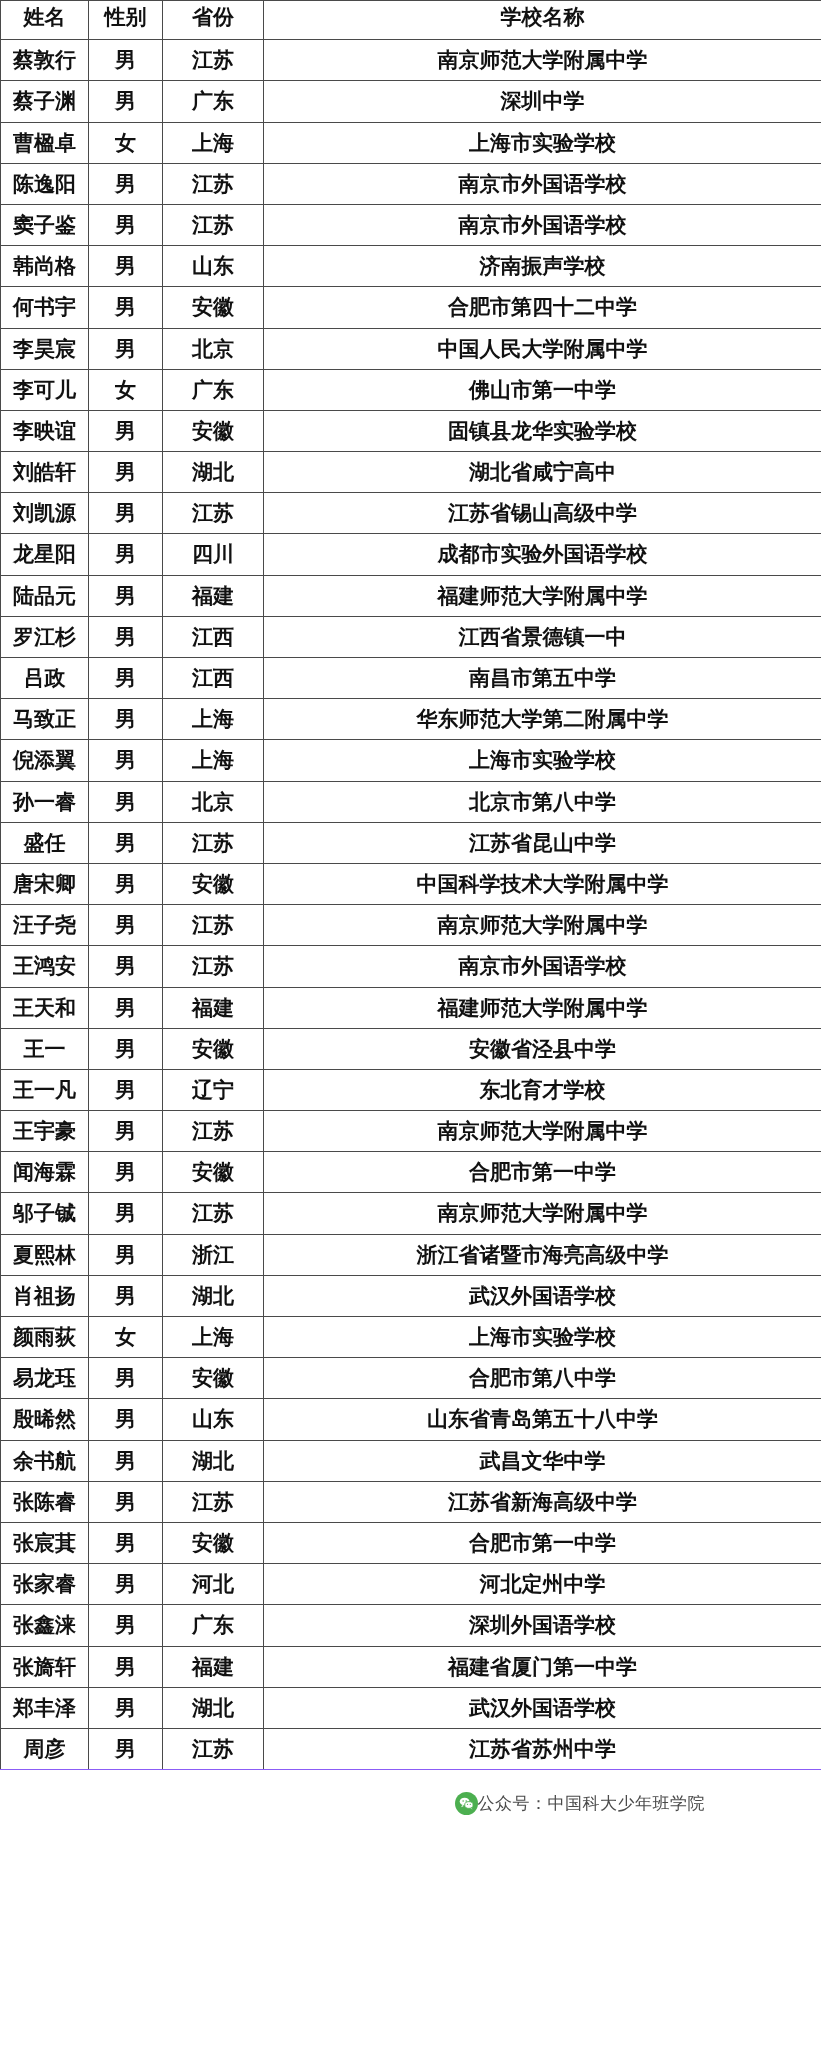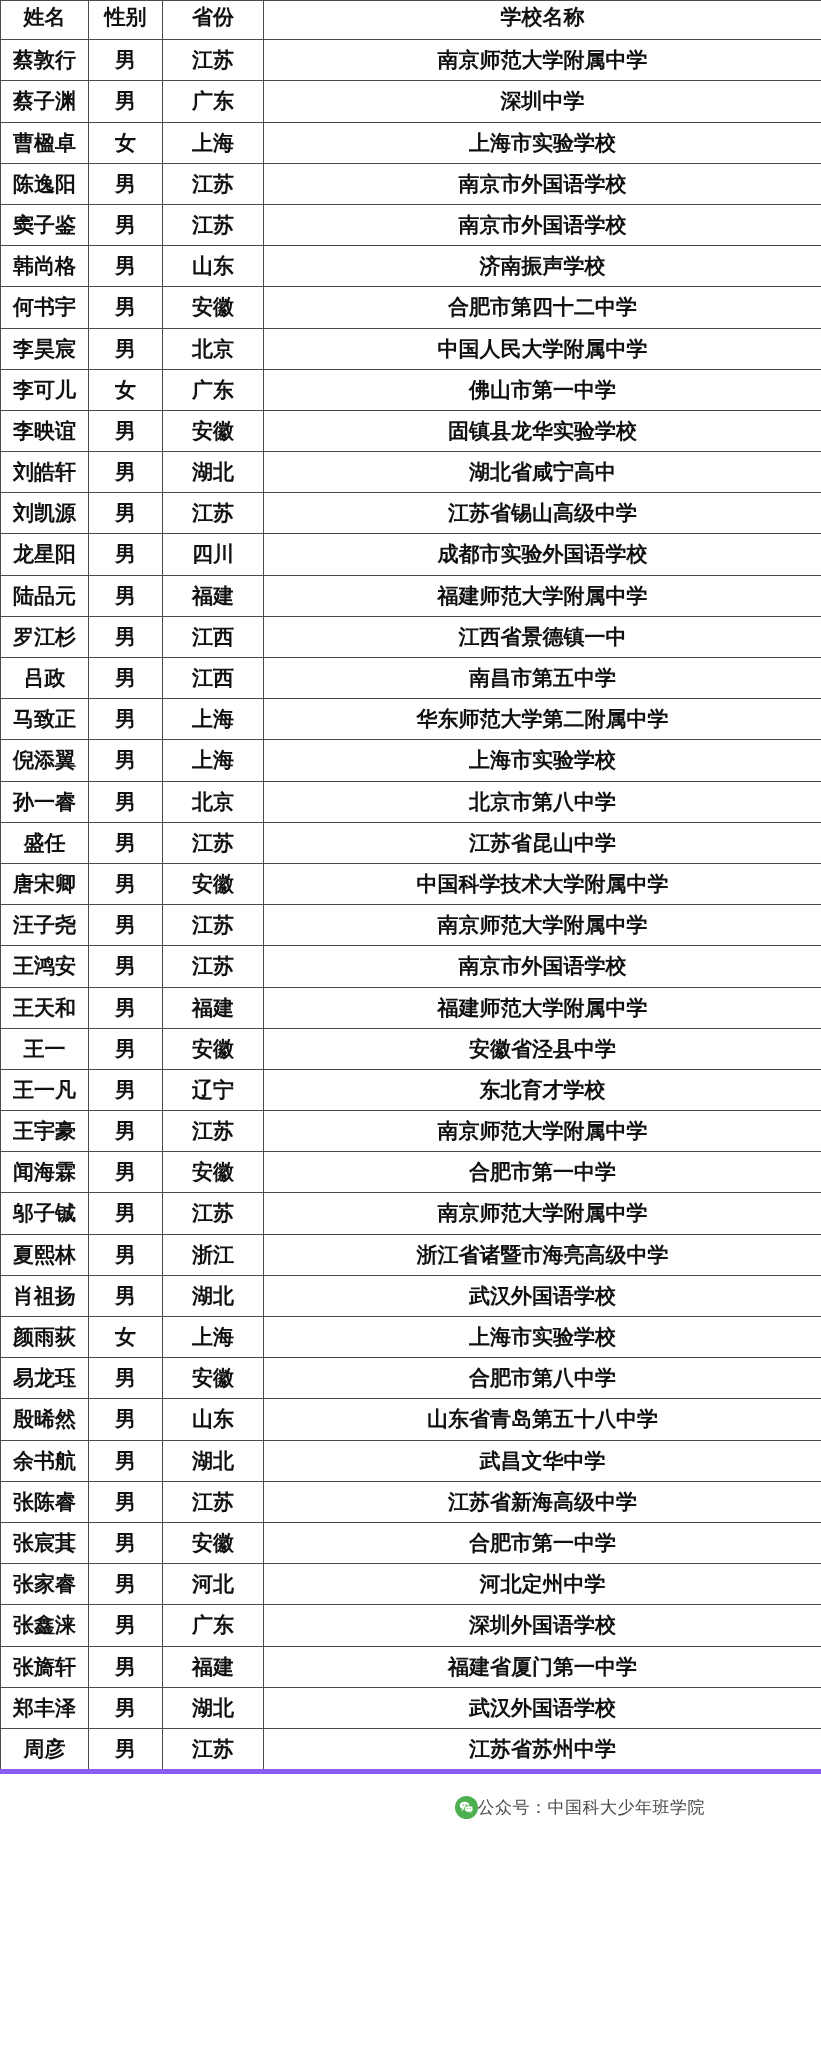--- a/index.html
+++ b/index.html
@@ -44,21 +44,21 @@
   }
   table.roster td.name-cell,
   table.roster td.gender-cell,
   table.roster td.province-cell {
     font-weight: bold;
   }
   table.roster td.school-cell {
     font-weight: bold;
   }
   table.roster tbody tr:last-child td {
-    border-bottom: 5px solid #8b5cf6;
+    border-bottom: 1px solid #8b5cf6;
   }
   .footer {
     height: 66px;
     display: flex;
     align-items: center;
     justify-content: flex-end;
     padding-right: 116px;
     box-sizing: border-box;
     background: #ffffff;
   }

